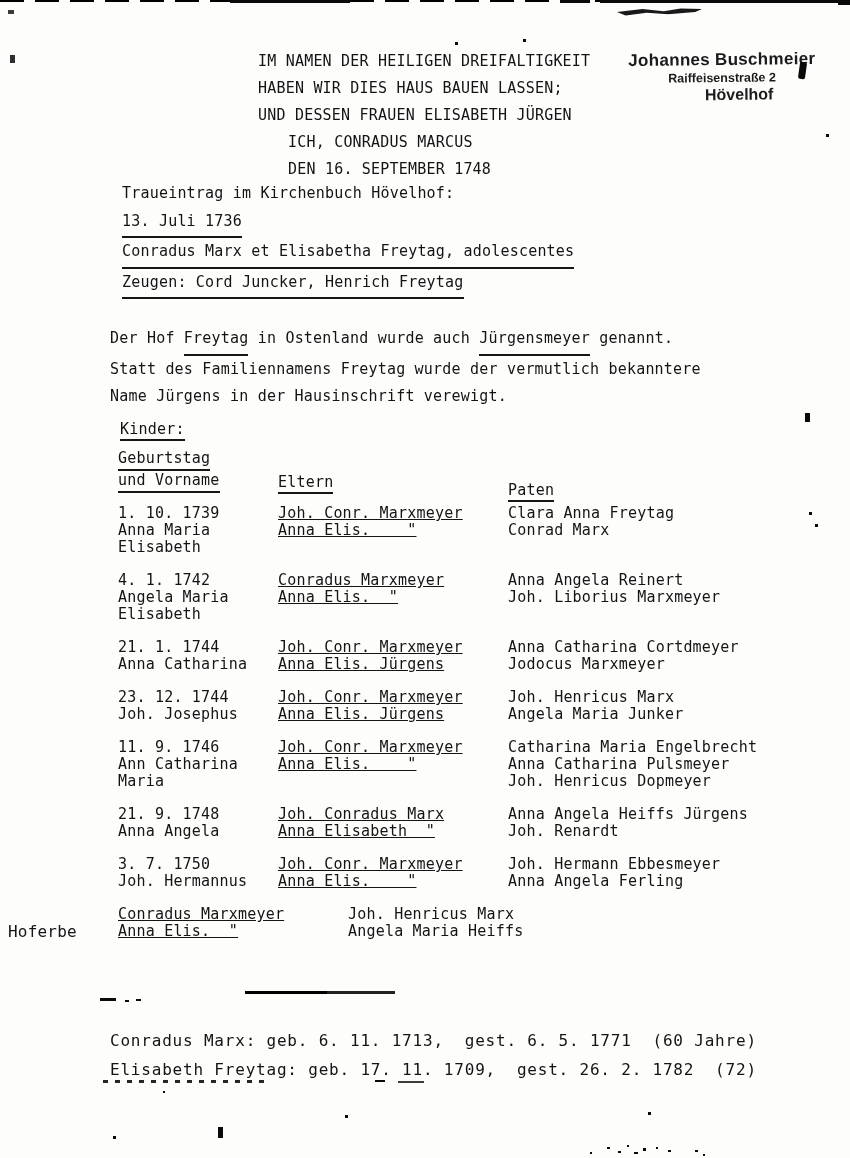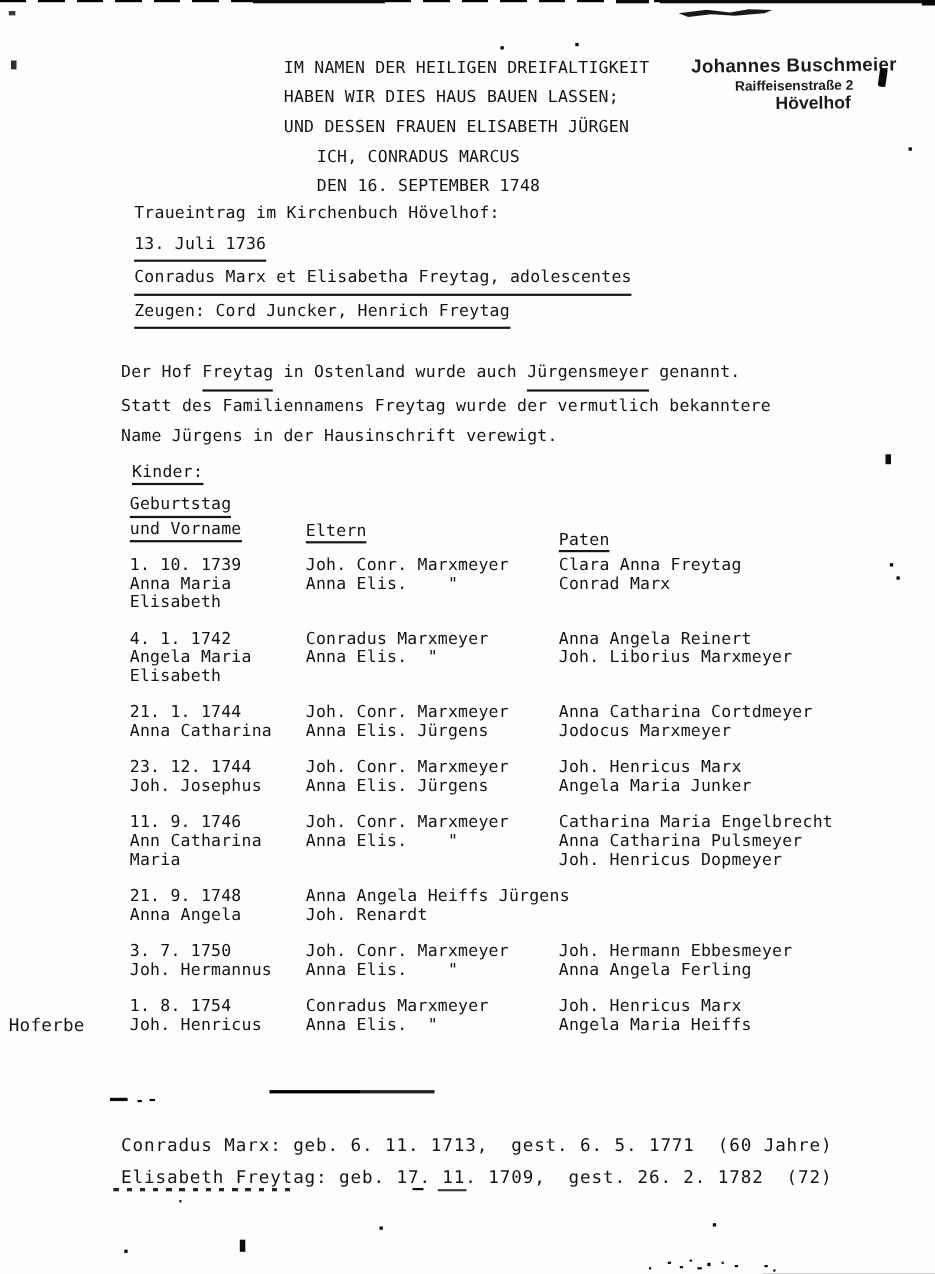--- a/index.html
+++ b/index.html
@@ -26,21 +26,21 @@
   
   .note{left:110px;top:325px;font-size:15px;letter-spacing:.2px;line-height:27.5px;}
   
   .kinder{left:120px;top:420px;font-size:15px;letter-spacing:.2px;}
   .hdr1{left:118px;top:449px;font-size:15px;line-height:19px;letter-spacing:.2px;}
   .hdr2{left:278px;top:473px;font-size:15px;letter-spacing:.2px;}
   .hdr3{left:508px;top:481px;font-size:15px;letter-spacing:.2px;}
   .childtable{left:118px;top:505px;width:714px;font-size:15px;line-height:17px;letter-spacing:.2px;}
   .row{display:flex;margin-bottom:16px;}
   .c1{width:160px;}
-  .c2{width:230px;}
+  .c2{width:230px;text-decoration:underline;}
   .c3{flex:1;}
   .hoferbe{left:8px;top:922px;font-size:16px;letter-spacing:.2px;}
   
   .sepline{left:245px;top:991px;width:150px;height:3px;
     background:linear-gradient(90deg,#000 0 55%,#222 55% 100%);}
   .footer{left:110px;top:1026px;font-size:16px;letter-spacing:.8px;line-height:29px;}
   
   .art{position:absolute;background:#0a0a0a;}
   .dash-top{left:0;top:0;width:850px;height:2px;
     background:repeating-linear-gradient(90deg,#000 0 24px,transparent 24px 35px);}
@@ -132,34 +132,34 @@
 Maria</div>
       <div class="c2 pre">Joh. Conr. Marxmeyer
 Anna Elis.    "</div>
       <div class="c3 pre">Catharina Maria Engelbrecht
 Anna Catharina Pulsmeyer
 Joh. Henricus Dopmeyer</div>
     </div>
     <div class="row">
       <div class="c1 pre">21. 9. 1748
 Anna Angela</div>
+      <div class="c2 pre">Joh. Conradus Marx
+Anna Elisabeth  "</div>
       <div class="c3 pre">Anna Angela Heiffs Jürgens
 Joh. Renardt</div>
     </div>
     <div class="row">
       <div class="c1 pre">3. 7. 1750
 Joh. Hermannus</div>
       <div class="c2 pre">Joh. Conr. Marxmeyer
 Anna Elis.    "</div>
       <div class="c3 pre">Joh. Hermann Ebbesmeyer
 Anna Angela Ferling</div>
     </div>
     <div class="row">
-      <div class="c1 pre">1. 8. 1754
-Joh. Henricus</div>
       <div class="c2 pre">Conradus Marxmeyer
 Anna Elis.  "</div>
       <div class="c3 pre">Joh. Henricus Marx
 Angela Maria Heiffs</div>
     </div>
   </div>
 
   <div class="abs hoferbe pre">Hoferbe</div>
 
   <div class="abs sepline"></div>

